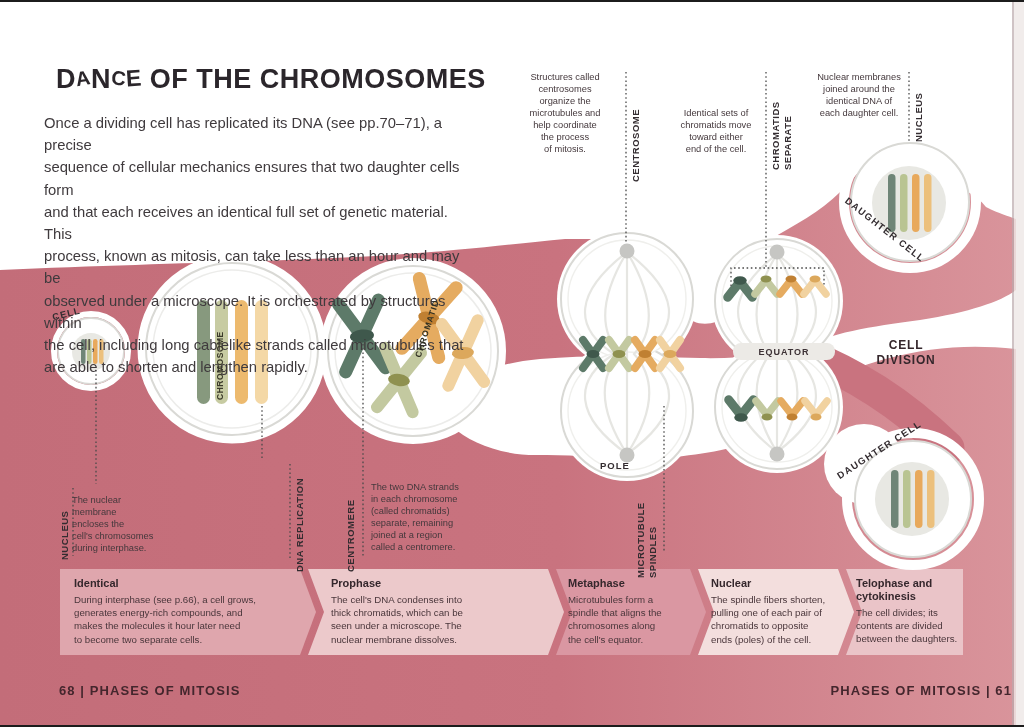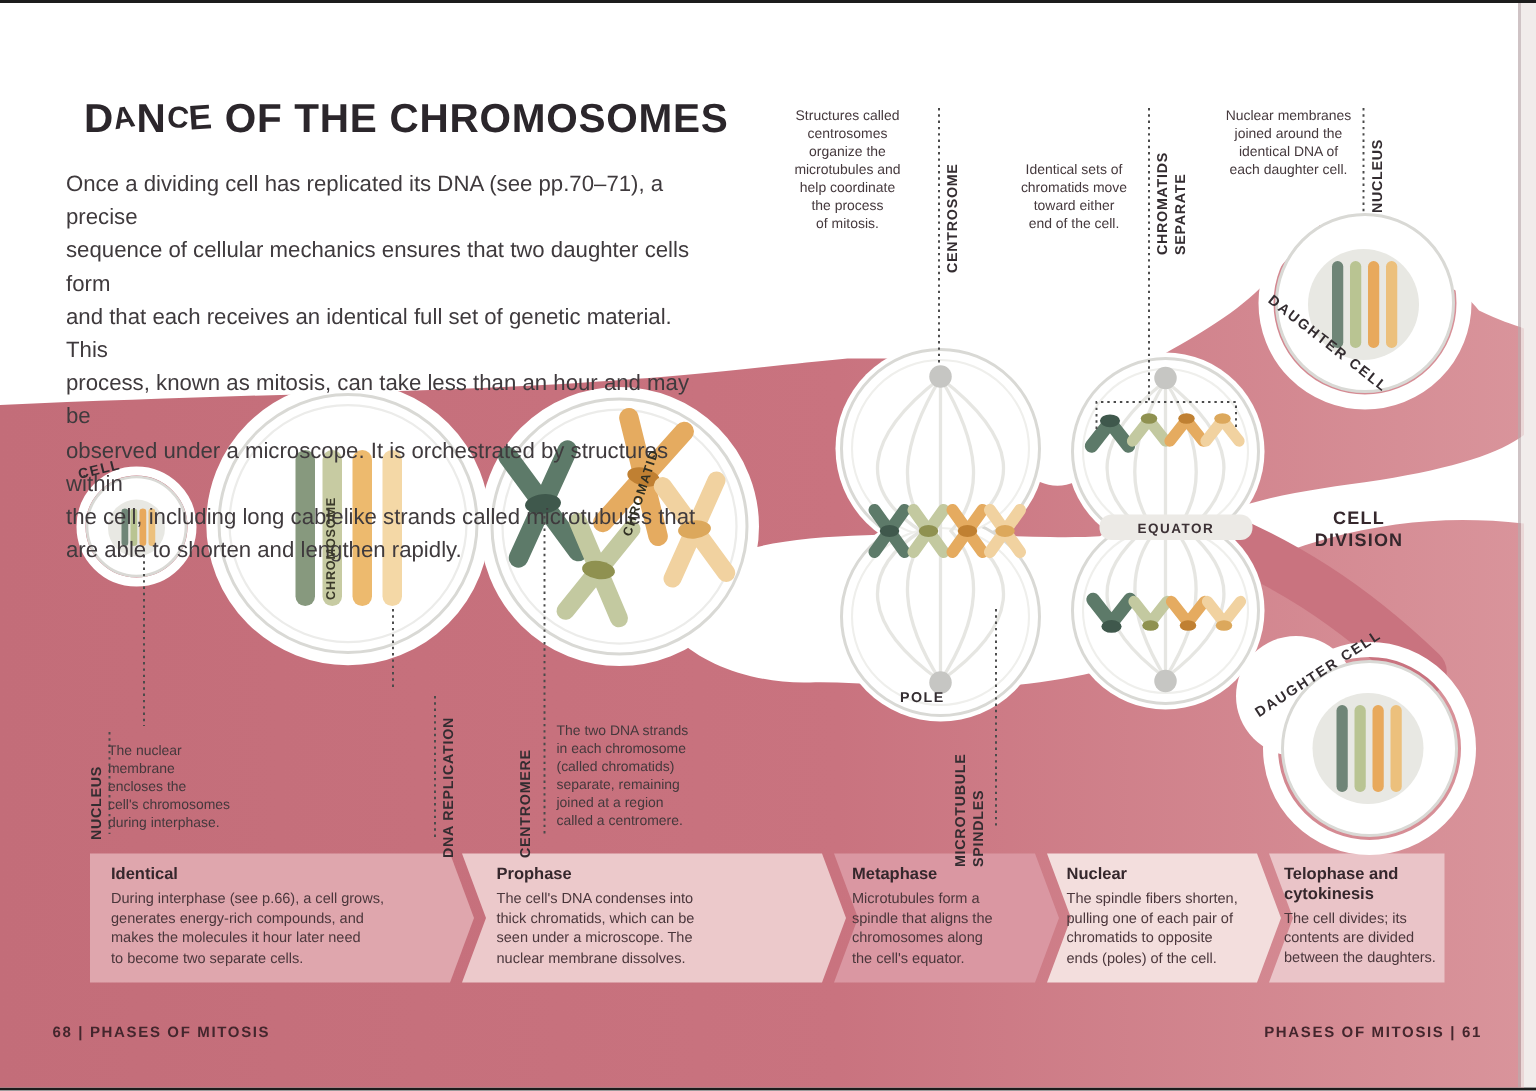--- a/index.html
+++ b/index.html
@@ -24,21 +24,21 @@
   .title .q3{display:inline-block;font-size:23px;transform:rotate(-4deg) translateY(-2px);}
   .intro{font-size:14.8px;line-height:1.5;color:var(--ink);white-space:pre-line;}
   .ann{font-size:9.3px;line-height:1.3;color:var(--ann);white-space:pre-line;font-weight:500;}
   .ann.r{text-align:center;}
   .vlab{writing-mode:vertical-rl;transform:rotate(180deg);font-size:9.5px;font-weight:bold;
         color:var(--label);letter-spacing:.5px;white-space:nowrap;}
   .slab{font-size:9.5px;font-weight:bold;color:var(--label);letter-spacing:1px;white-space:nowrap;}
   .rot{transform-origin:center;}
   .phase-head{font-size:11px;font-weight:bold;color:#35272c;white-space:pre-line;line-height:1.18;}
   .phase-body{font-size:9.7px;line-height:1.36;color:#4a363b;white-space:pre-line;margin-top:3px;}
-  .footer{font-size:10px;font-weight:bold;letter-spacing:1.1px;color:#44262d;white-space:nowrap;}
+  .footer{font-size:13px;font-weight:bold;letter-spacing:1.1px;color:#44262d;white-space:nowrap;margin-left:24px;}
   .equator{font-size:9px;font-weight:bold;letter-spacing:1px;color:#3c3135;text-align:center;}
   .celldiv{font-size:12px;font-weight:bold;letter-spacing:.8px;color:#35272c;text-align:center;white-space:pre-line;line-height:1.25;}
   .edge{position:absolute;top:0;bottom:0;width:10px;right:0;background:#eee7e6;opacity:.8;}
   .edgeline{position:absolute;top:0;bottom:0;right:10px;width:2px;background:#bba9ac;opacity:.7;}
 </style>
 </head>
 <body>
 
 <div class="page">
 

